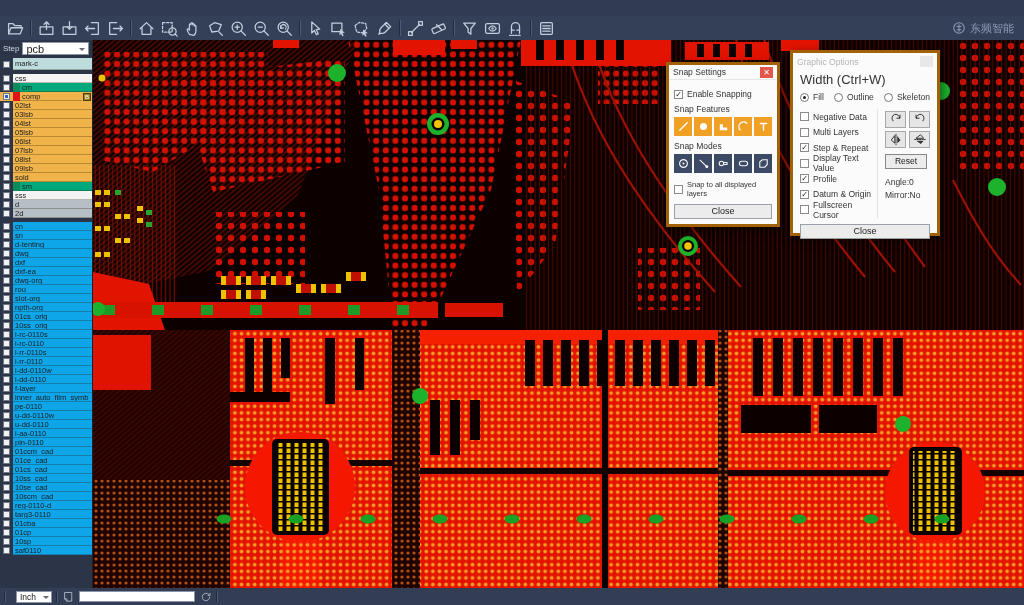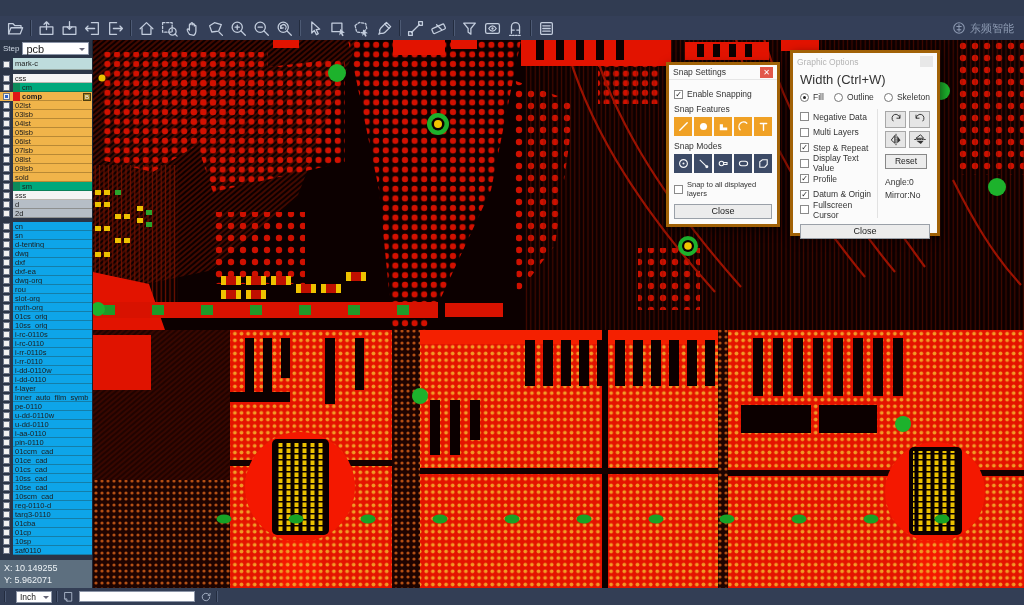--- a/index.html
+++ b/index.html
@@ -296,21 +296,21 @@
             <span class="lcb"></span>
           </span>
           <span class="chip" style="background: rgb(12, 138, 90);"></span>
           <span class="lname k-green">cm</span>
         </div>
         <div class="lrow" style="background: rgb(240, 180, 74);">
           <span class="lcbCell">
             <span class="lcb on"></span>
           </span>
           <span class="chip" style="background: rgb(224, 22, 22);"></span>
-          <span class="lname k-orange" style="padding-right: 0px; font-weight: bold;">comp</span>
+          <span class="lname k-orange" style="padding-right: 0px;">comp</span>
           <span class="badge">B</span>
         </div>
         <div class="lrow">
           <span class="lcbCell">
             <span class="lcb"></span>
           </span>
           <span class="lname k-orange">02lst</span>
         </div>
         <div class="lrow">
           <span class="lcbCell">
@@ -601,24 +601,20 @@
           </span>
           <span class="lname k-teal">10sp</span>
         </div>
         <div class="lrow">
           <span class="lcbCell">
             <span class="lcb"></span>
           </span>
           <span class="lname k-teal">saf0110</span>
         </div>
       </div>
-    <div id="xyPanel">
-      <div>X: 10.149255</div>
-      <div>Y: 5.962071</div>
-    </div>
   </div>
 
   <div id="canvasWrap">
     <svg width="931" height="548" viewBox="0 0 931 548">
       <defs>
         <pattern id="pVia" width="9.6" height="9.6" patternUnits="userSpaceOnUse">
           <circle cx="4.8" cy="4.8" r="3.1" fill="#d21000"></circle>
         </pattern>
         <pattern id="pViaS" width="12" height="12" patternUnits="userSpaceOnUse">
           <circle cx="6" cy="6" r="3.2" fill="#cf1000"></circle>

